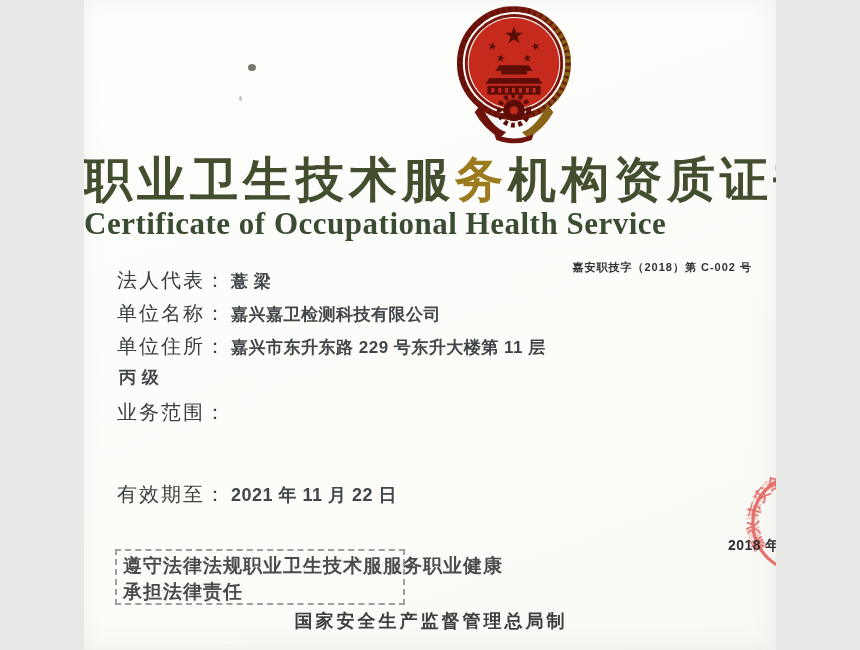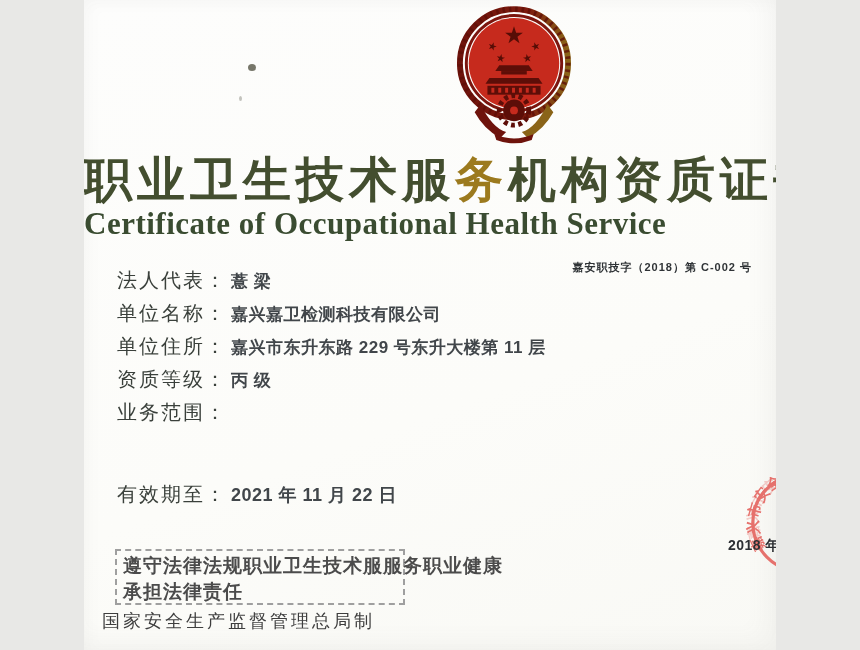--- a/index.html
+++ b/index.html
@@ -41,22 +41,22 @@
   }
   .motto{
     position:absolute;left:31px;top:549px;width:274px;height:48px;
     border:2px dashed #9f9f9f;display:grid;grid-template-columns:1fr 1fr 1fr;
     align-items:center;justify-items:center;padding:2px 6px;
     font-family:"Liberation Serif","DejaVu Serif",serif;font-weight:700;
     font-size:19px;color:#4b4b4b;letter-spacing:1px;
   }
   .motto span{white-space:nowrap;}
   .footer{
-    position:absolute;left:0;right:0;top:609px;text-align:left;padding-left:18px;
-    font-size:18px;font-weight:400;color:#3e3e3e;letter-spacing:3px;white-space:nowrap;
+    position:absolute;left:0;right:0;top:609px;text-align:center;padding-left:2px;
+    font-size:18px;font-weight:700;color:#3e3e3e;letter-spacing:3px;white-space:nowrap;
   }
   .speck{position:absolute;border-radius:50%;}
   .speck1{left:164px;top:64px;width:8px;height:7px;background:#4a4a3a;opacity:.75;}
   .speck2{left:155px;top:96px;width:3px;height:5px;background:#8a8a80;opacity:.5;}
   .speck3{left:845px;top:10px;width:4px;height:4px;background:#9a9a92;opacity:.5;}
 </style>
 </head>
 <body>
 
 <div class="cert">
@@ -124,21 +124,20 @@
     </div>
     <div class="field-row">
       <span class="field-label">单位名称：</span>
       <span class="field-value">嘉兴嘉卫检测科技有限公司</span>
     </div>
     <div class="field-row">
       <span class="field-label">单位住所：</span>
       <span class="field-value">嘉兴市东升东路 229 号东升大楼第 11 层</span>
     </div>
     <div class="field-row">
-      <span class="field-label">资质等级：</span>
       <span class="field-value">丙  级</span>
     </div>
     <div class="field-row">
       <span class="field-label">业务范围：</span>
     </div>
   </div>
 
   <div class="validity">
     <span class="field-label">有效期至：</span>
     <span class="field-value">2021 年 11 月 22 日</span>

